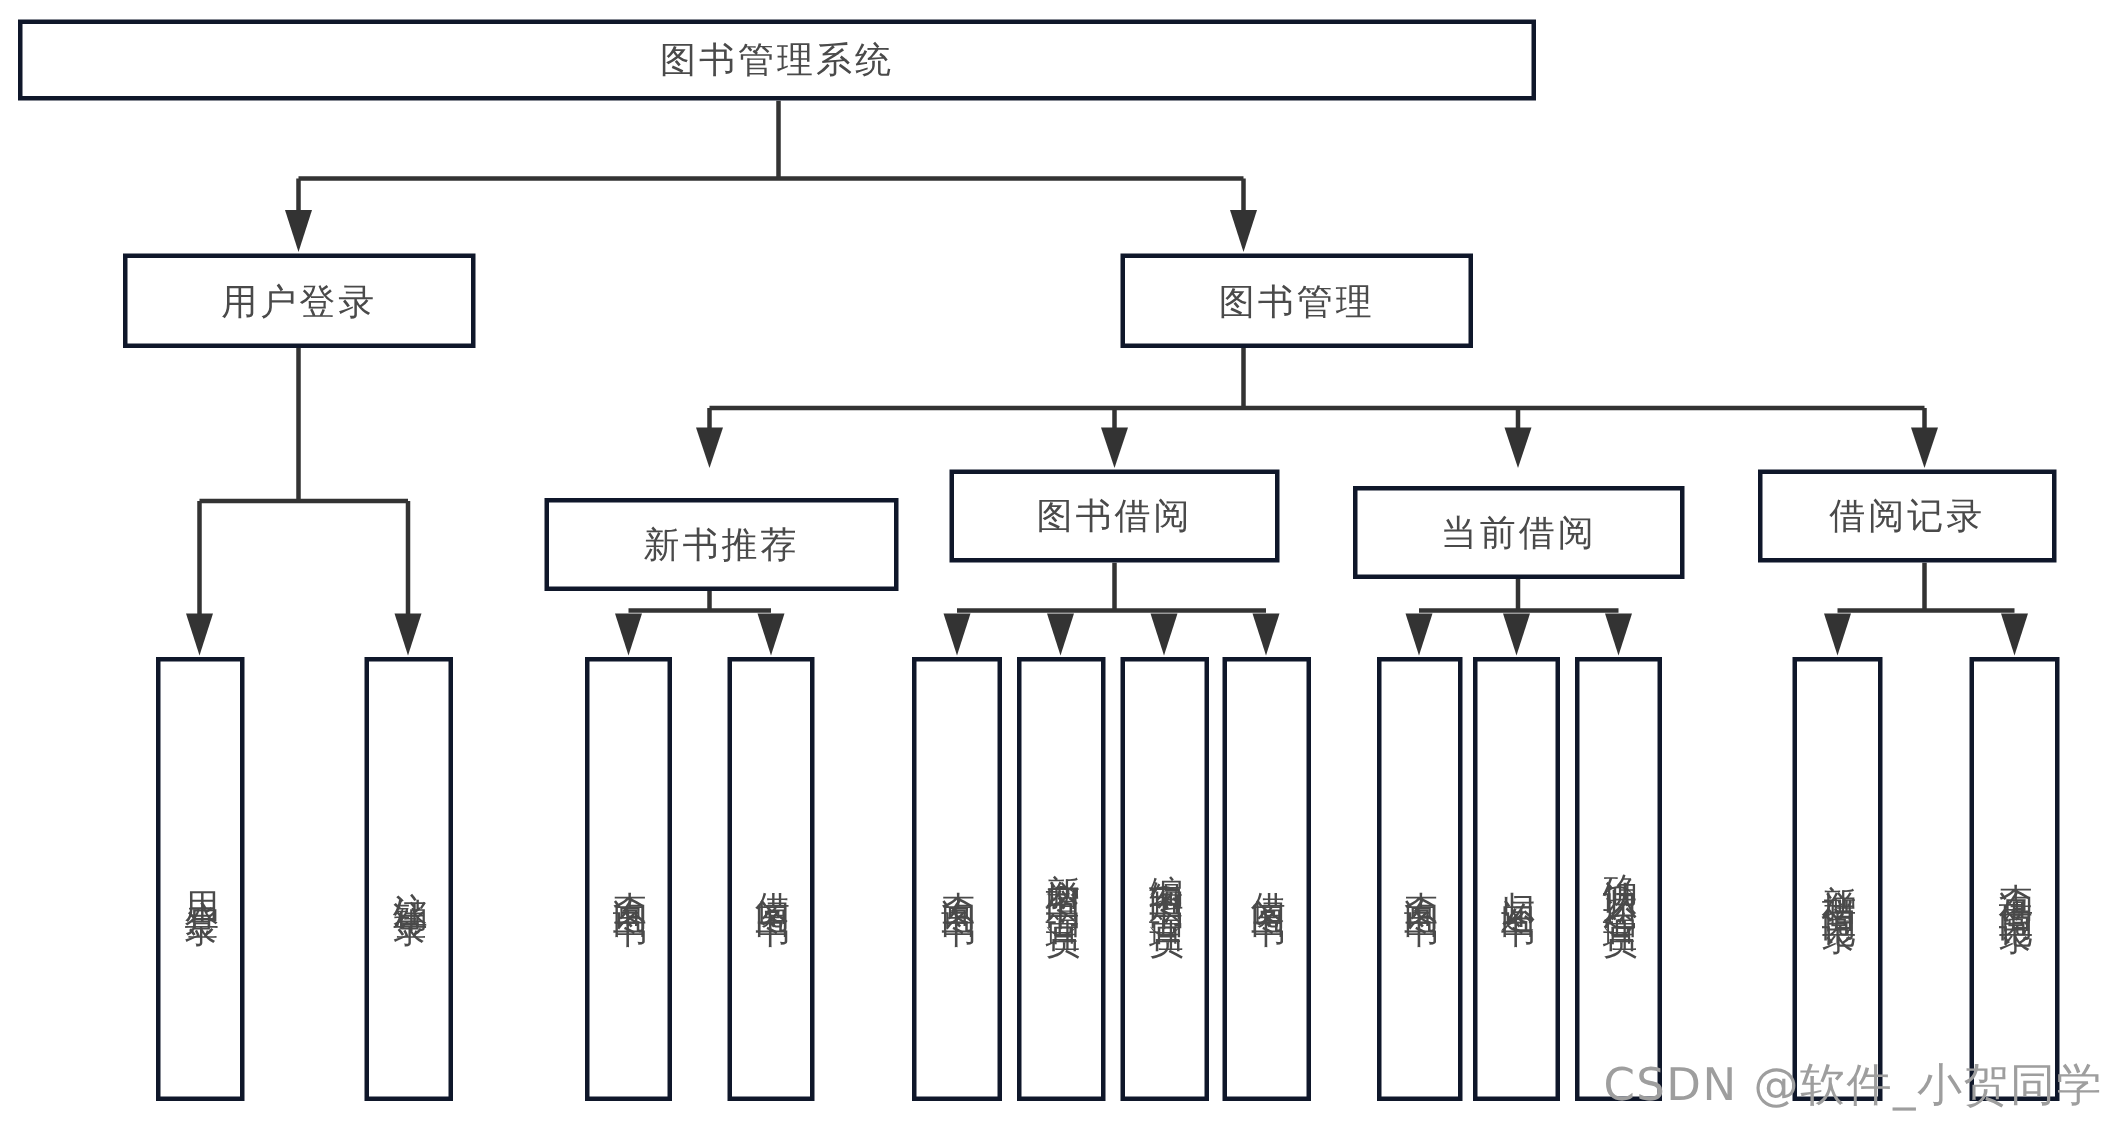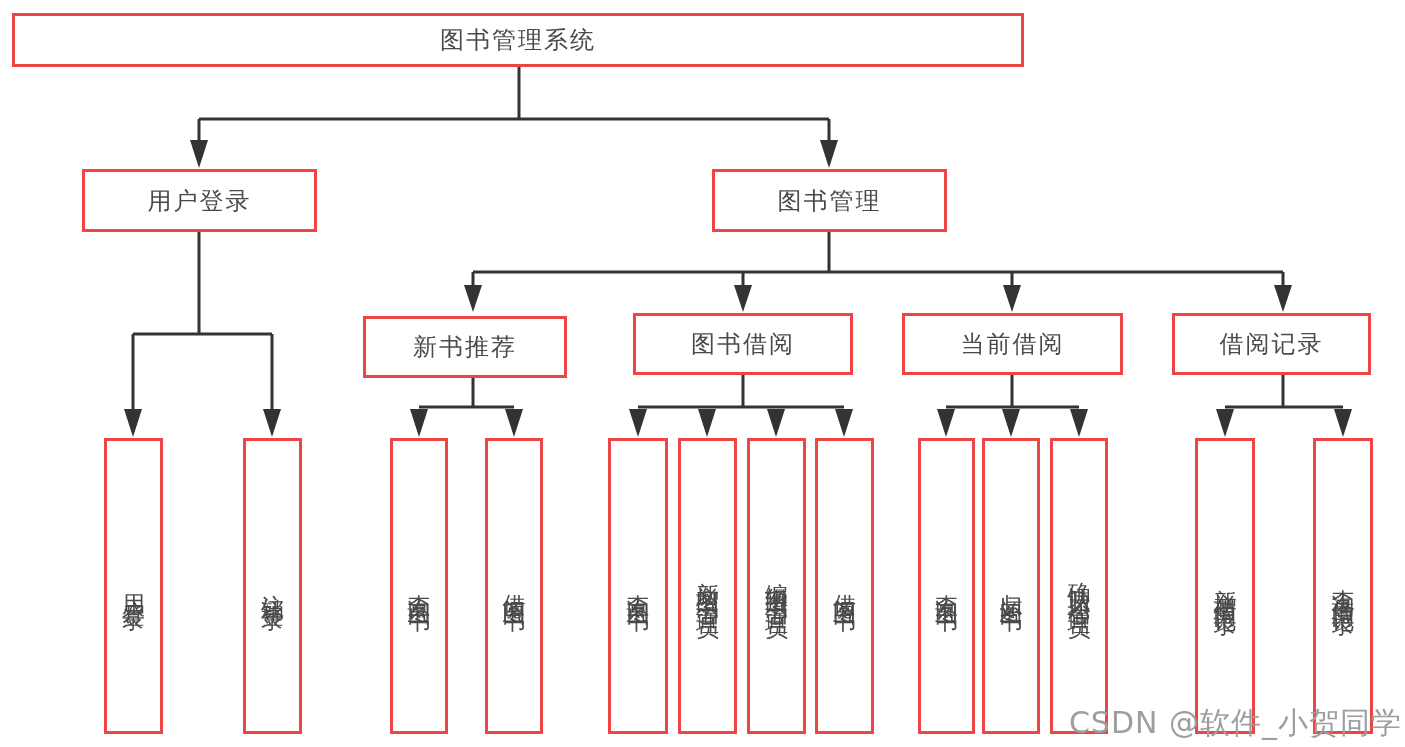--- a/index.html
+++ b/index.html
@@ -6,21 +6,21 @@
   #stage{
     position:relative;
     width:1405px;height:747px;
     background:#ffffff;
     font-family:"DejaVu Sans","Liberation Sans",sans-serif;
     overflow:hidden;
   }
   #wires{position:absolute;left:0;top:0;width:1405px;height:747px;z-index:1;}
   .box{
     position:absolute;
-    border:3px solid #ef4444;
+    border:3px solid #0f172a;
     background:#ffffff;
     box-sizing:border-box;
     display:flex;align-items:center;justify-content:center;
     z-index:2;
   }
   .box.h span{
     color:#4a4a4a;
     font-size:24px;
     letter-spacing:2px;
     white-space:nowrap;
@@ -101,31 +101,31 @@
     </g>
   </svg>
 
   <div class="box h" style="left:12px;top:13px;width:1012px;height:54px">
     <span>图书管理系统</span>
   </div>
 
   <div class="box h" style="left:82px;top:169px;width:235px;height:63px">
     <span>用户登录</span>
   </div>
-  <div class="box h" style="left:712px;top:169px;width:235px;height:63px">
+  <div class="box h" style="left:747px;top:169px;width:235px;height:63px">
     <span>图书管理</span>
   </div>
 
-  <div class="box h" style="left:363px;top:316px;width:204px;height:62px">
+  <div class="box h" style="left:363px;top:332px;width:236px;height:62px">
     <span>新书推荐</span>
   </div>
   <div class="box h" style="left:633px;top:313px;width:220px;height:62px">
     <span>图书借阅</span>
   </div>
-  <div class="box h" style="left:902px;top:313px;width:221px;height:62px">
+  <div class="box h" style="left:902px;top:324px;width:221px;height:62px">
     <span>当前借阅</span>
   </div>
   <div class="box h" style="left:1172px;top:313px;width:199px;height:62px">
     <span>借阅记录</span>
   </div>
 
   <div class="box v" style="left:104px;top:438px;width:59px;height:296px">
     <span>用户登录</span>
   </div>
   <div class="box v" style="left:243px;top:438px;width:59px;height:296px">

